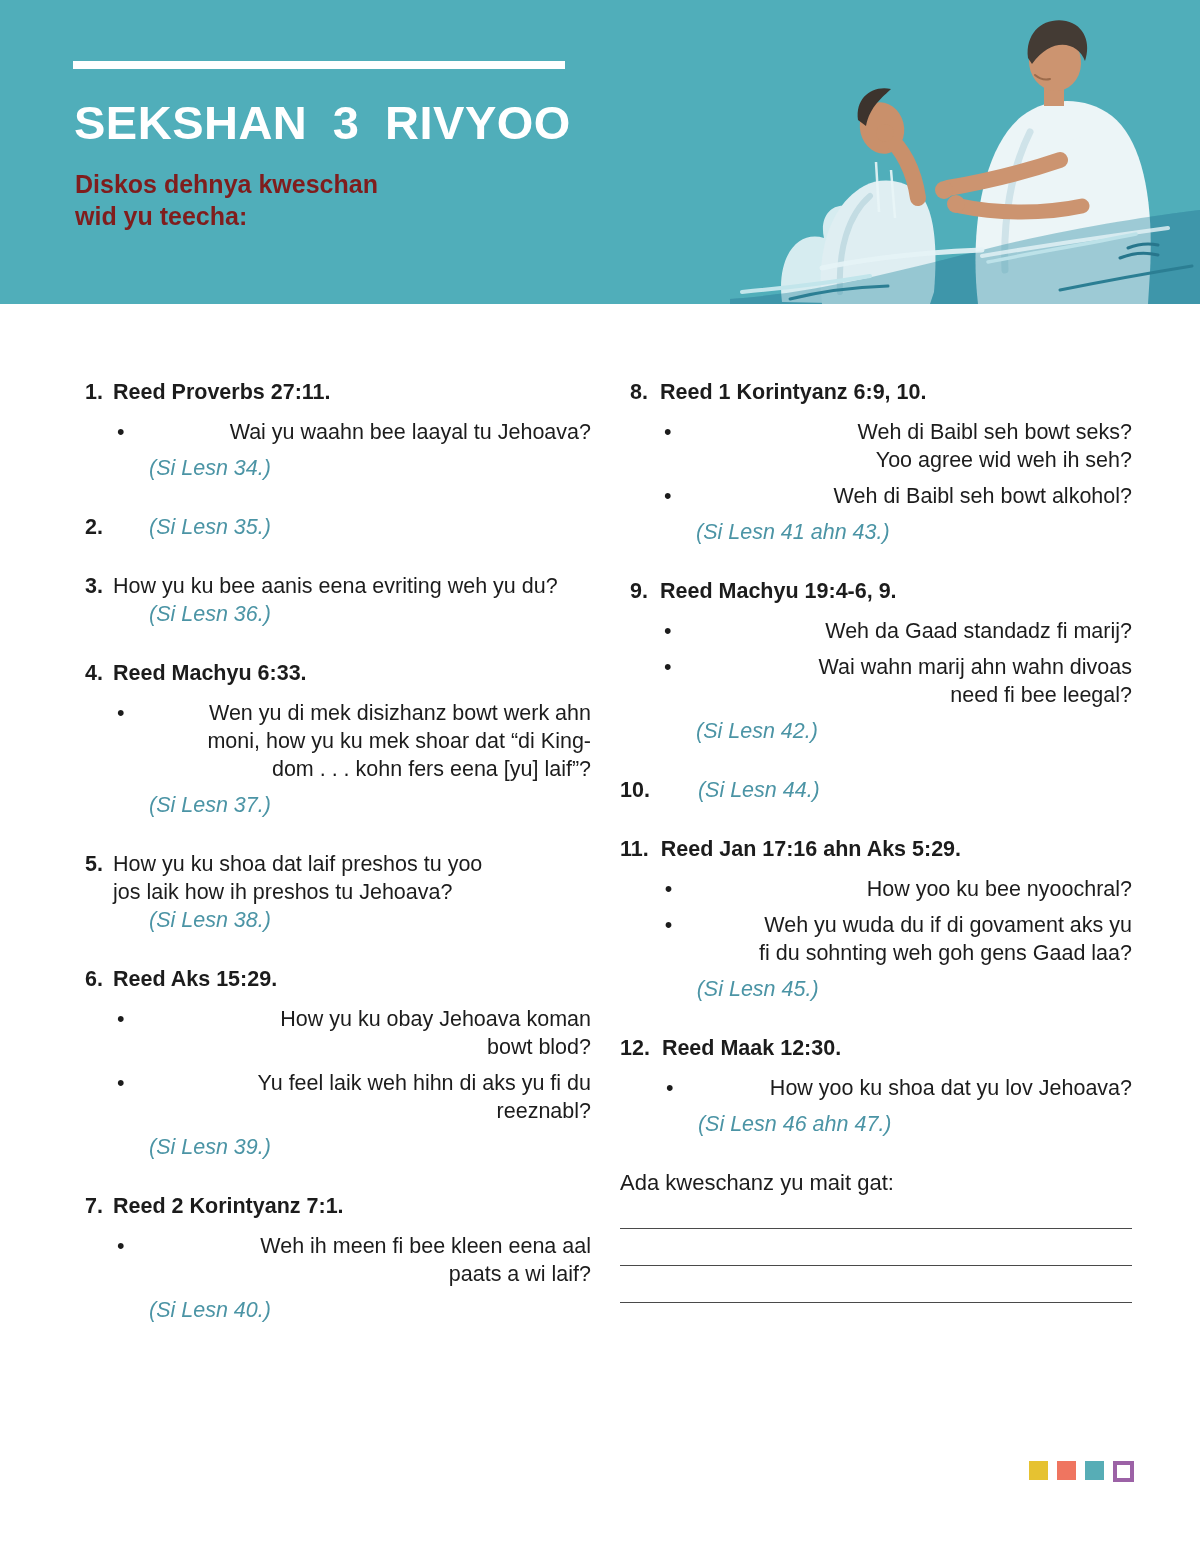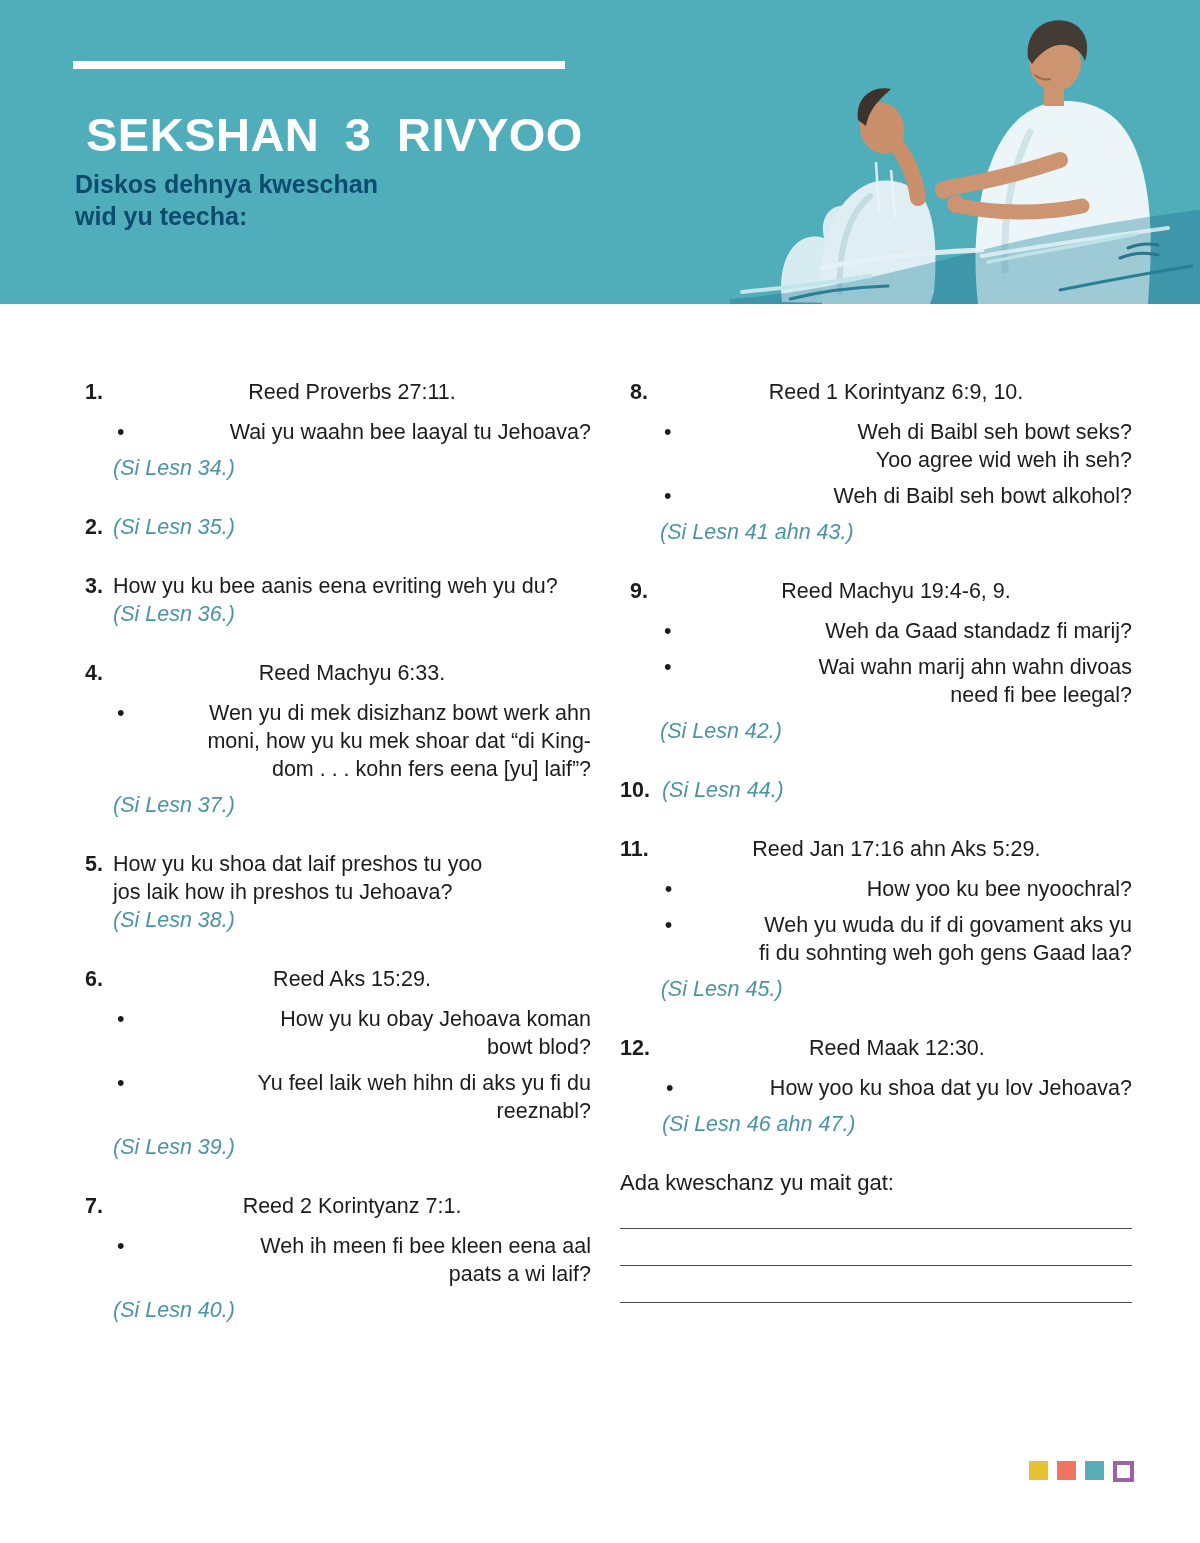--- a/index.html
+++ b/index.html
@@ -23,39 +23,39 @@
     position:absolute;left:73px;top:61px;width:492px;height:8px;
     background:#ffffff;
   }
   .hd-title{
     position:absolute;left:74px;top:95px;
     font-size:47px;font-weight:bold;color:#ffffff;
     letter-spacing:0.5px;word-spacing:12px;white-space:nowrap;
   }
   .hd-sub{
     position:absolute;left:75px;top:168px;
-    font-size:25px;line-height:32px;font-weight:bold;color:#0c4a6e;
+    font-size:25px;line-height:32px;font-weight:bold;color:#7f1d1d;
     white-space:pre-line;
   }
   
   .col{position:absolute;top:378px;font-size:21.5px;line-height:28px;}
   .col-left{left:85px;width:506px;}
   .col-right{left:620px;width:512px;}
   .item{display:flex;margin-bottom:31px;}
   .num{flex:0 0 28px;font-weight:bold;}
   .col-right .num{text-align:right;margin-right:12px;flex:0 0 28px;}
   .itembody{flex:1;min-width:0;}
   .qtext{white-space:pre-line;}
-  .qtext.b{font-weight:normal;text-align:center;}
+  .qtext.b{font-weight:bold;}
   .bullets{margin-top:12px;}
   .bullet{display:flex;margin-top:8px;}
   .bullet:first-child{margin-top:0;}
   .dot{flex:0 0 26px;padding-left:4px;box-sizing:border-box;}
   .btext{white-space:pre-line;flex:1;min-width:0;text-align:right;}
-  .ref{margin-top:8px;color:#4B94A5;font-style:italic;}
+  .ref{margin-top:8px;color:#4B94A5;font-style:italic;margin-left:36px;}
   
   .extra-label{font-weight:normal;font-size:22px;margin-top:1px;}
   .ans-line{height:36px;border-bottom:1.5px solid #4a4a4a;}
   .ans-line.first{height:31px;}
   
   .squares{position:absolute;left:1029px;top:1461px;display:flex;gap:9px;}
   .sq{width:19px;height:19px;}
   .sq.outline{width:21px;height:21px;background:#ffffff;border:4px solid #9C62A6;box-sizing:border-box;}
 </style>
 </head>
@@ -96,21 +96,21 @@
 
     <path d="M92 268 C140 258 200 252 252 250" stroke="#E6F3F6" stroke-width="5" fill="none" stroke-linecap="round" opacity="0.9"></path>
     <path d="M252 256 C310 246 380 236 438 228" stroke="#E6F3F6" stroke-width="4" fill="none" stroke-linecap="round" opacity="0.8"></path>
     <path d="M12 292 C55 288 98 283 140 276" stroke="#C2E5EB" stroke-width="4" fill="none" stroke-linecap="round"></path>
     <path d="M258 262 C302 253 352 245 406 234" stroke="#BDE2E9" stroke-width="3.5" fill="none" stroke-linecap="round"></path>
     <path d="M330 290 C375 281 425 272 462 266" stroke="#2B7E93" stroke-width="3" fill="none" stroke-linecap="round"></path>
     <path d="M60 299 C92 291 128 287 158 286" stroke="#2B7E93" stroke-width="3" fill="none" stroke-linecap="round"></path>
     <path d="M398 248 c10 -4 20 -5 30 -3 M390 258 c12 -5 26 -6 38 -3" stroke="#27768C" stroke-width="3" fill="none" stroke-linecap="round"></path>
   </svg>
   <div class="rule"></div>
-  <h1 class="hd-title" style="margin:12px">SEKSHAN 3 RIVYOO</h1>
+  <h1 class="hd-title" style="margin:0">SEKSHAN 3 RIVYOO</h1>
   <div class="hd-sub">Diskos dehnya kweschan
 wid yu teecha:</div>
 </header>
 
 <div class="col col-left">
 
   <div class="item">
     <span class="num">1.</span>
     <div class="itembody">
       <div class="qtext b">Reed Proverbs 27:11.</div>

